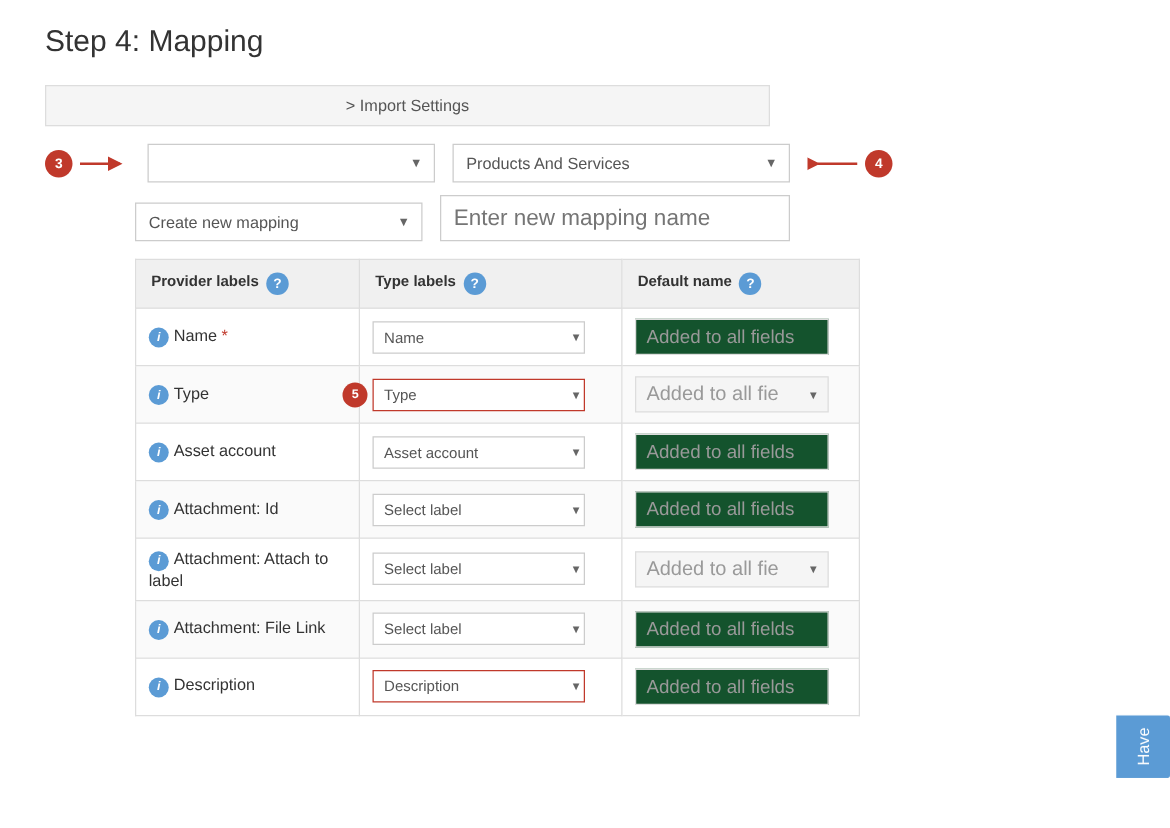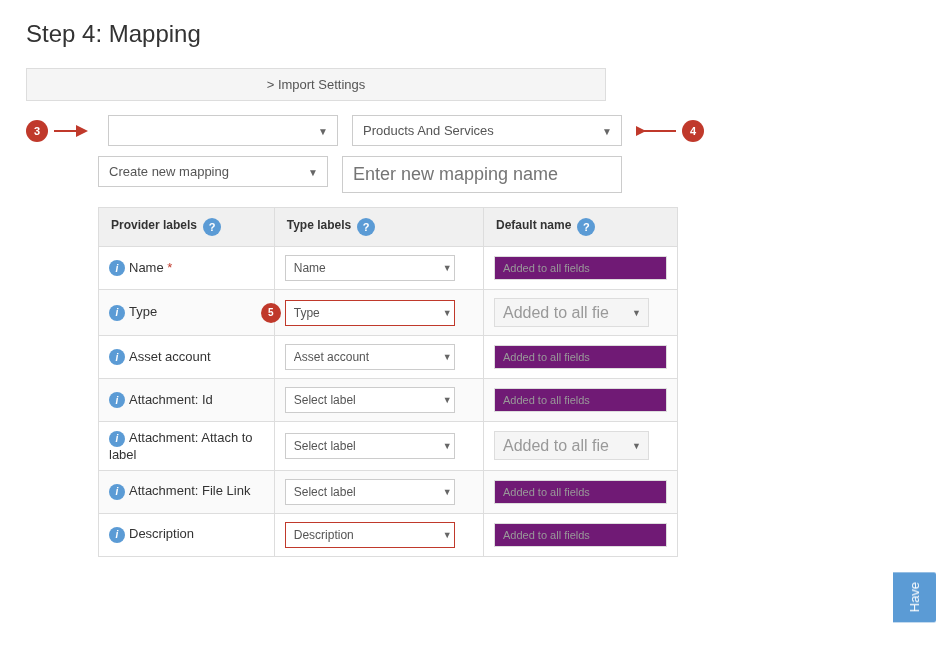--- a/index.html
+++ b/index.html
@@ -7,21 +7,21 @@
       font-family: Arial, sans-serif;
       font-size: 13px;
       background: #fff;
       color: #333;
       width: 936px;
       min-height: 662px;
       position: relative;
       overflow-x: hidden;
     }
     .page-container {
-      padding: 20px 26px;
+      padding: 20px 36px;
     }
     .page-title {
       font-size: 24px;
       font-weight: normal;
       color: #333;
       margin-bottom: 20px;
     }
     .import-settings-bar {
       background: #f5f5f5;
       border: 1px solid #ddd;
@@ -161,26 +161,26 @@
       content: '▼';
       font-size: 9px;
       color: #666;
       position: absolute;
       right: 8px;
       top: 50%;
       transform: translateY(-50%);
       pointer-events: none;
     }
     .default-input {
-      background: #701a75;
+      background: #14532d;
       border: 1px solid #ddd;
       padding: 5px 8px;
-      font-size: 11px;
+      font-size: 15px;
       color: #999;
-      width: 173px;
+      width: 155px;
     }
     .default-select-wrapper {
       position: relative;
       display: inline-block;
       width: 155px;
     }
     .default-select {
       appearance: none;
       -webkit-appearance: none;
       background: #f5f5f5;
@@ -300,21 +300,21 @@
             <marker id="ah4" markerWidth="6" markerHeight="6" refX="1" refY="3" orient="auto">
               <path d="M6,0 L6,6 L0,3 z" fill="#c0392b"></path>
             </marker>
           </defs>
         <line x1="40" y1="10" x2="8" y2="10" stroke="#c0392b" stroke-width="2" marker-end="url(#ah4)"></line>
       </svg>
       <div class="badge-circle">4</div>
     </div>
   </div>
 
-  <div class="controls-row-2" style="display:flex; gap:14px; margin-bottom:14px; align-items:flex-start; padding-left: 72px;">
+  <div class="controls-row-2" style="display:flex; gap:14px; margin-bottom:14px; align-items:flex-end; padding-left: 72px;">
     <div class="select-wrapper dropdown-mapping">
       <select>
         <option>Create new mapping</option>
         <option>Existing mapping 1</option>
       </select>
     </div>
     <input class="text-input" type="text" placeholder="Enter new mapping name" style="">
   </div>
 
   <div style="padding-left: 72px;">

